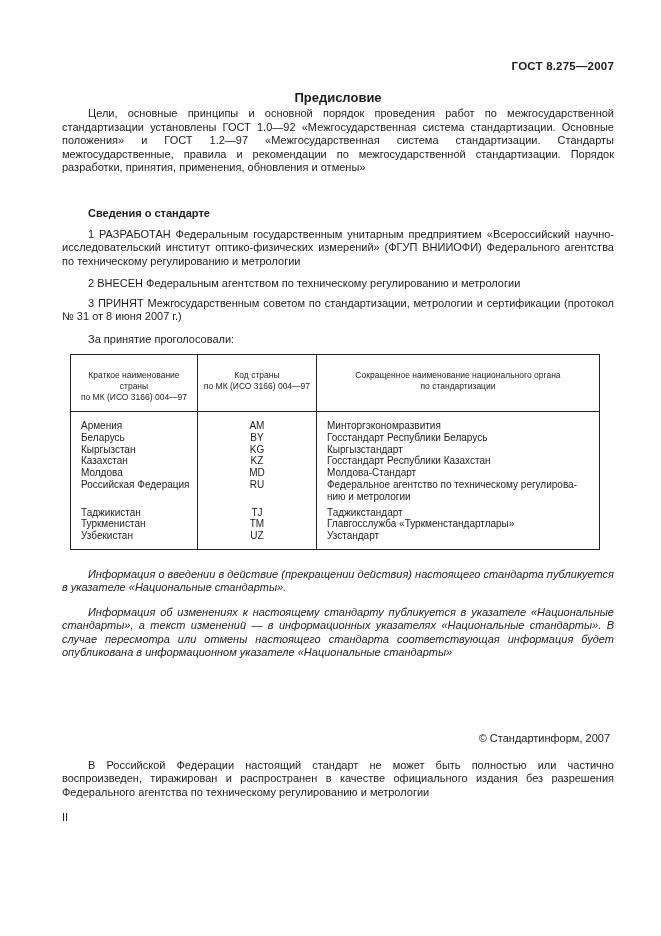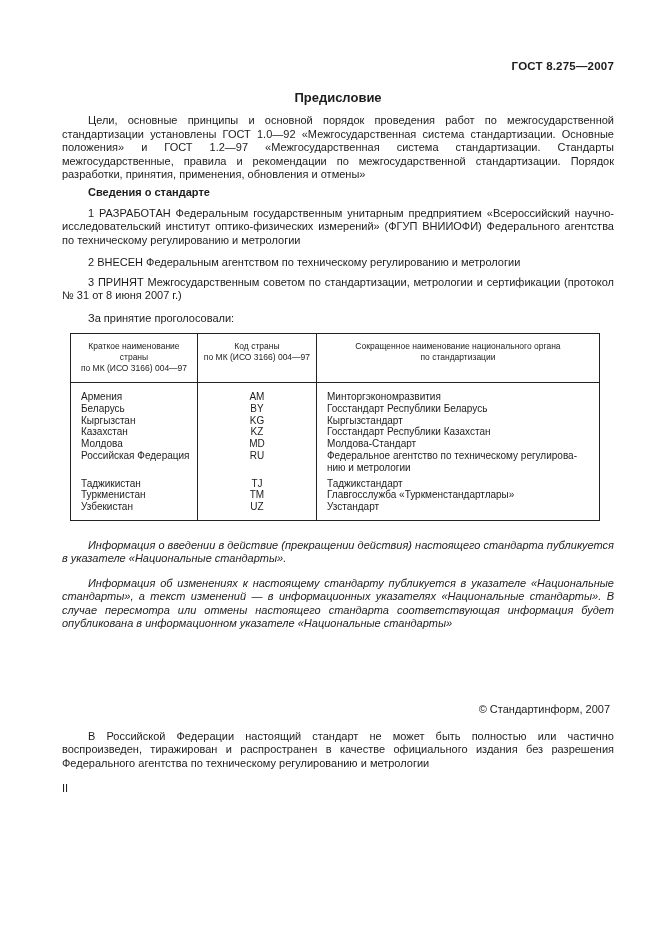--- a/index.html
+++ b/index.html
@@ -30,23 +30,23 @@
     text-align:center;
     font-size:13px;
     font-weight:bold;
   }
   .para {
     font-size:11px;
     line-height:13.5px;
     text-align:justify;
     text-indent:26px;
   }
-  .intro        { margin-top:9px; }
+  .intro        { margin-top:2px; }
   .section-heading {
-    margin-top:4px;
+    margin-top:32px;
     font-size:11px;
     font-weight:bold;
     text-indent:26px;
   }
   .item1 { margin-top:9px; }
   .item2 { margin-top:9px; }
   .item3 { margin-top:6px; }
   .vote  { margin-top:9px; text-align:left; }
   .item4 { margin-top:13px; }
   .item5 { margin-top:9px; text-align:left; }
@@ -63,21 +63,21 @@
     vertical-align:top;
   }
   .vote-table th:first-child, .vote-table td:first-child { border-left:none; }
   .vote-table { border:1.5px solid #222; }
   .vote-table thead th {
     font-weight:normal;
     font-size:8.5px;
     line-height:11px;
     text-align:center;
     white-space:pre-line;
-    padding:7px 4px 8px 4px;
+    padding:15px 4px 8px 4px;
     border-bottom:1px solid #222;
   }
   .vote-table col.c1 { width:24%; }
   .vote-table col.c2 { width:22.5%; }
   .vote-table col.c3 { width:53.5%; }
   .vote-table tbody td {
     font-size:10px;
     line-height:11.8px;
     padding:0 4px;
   }

